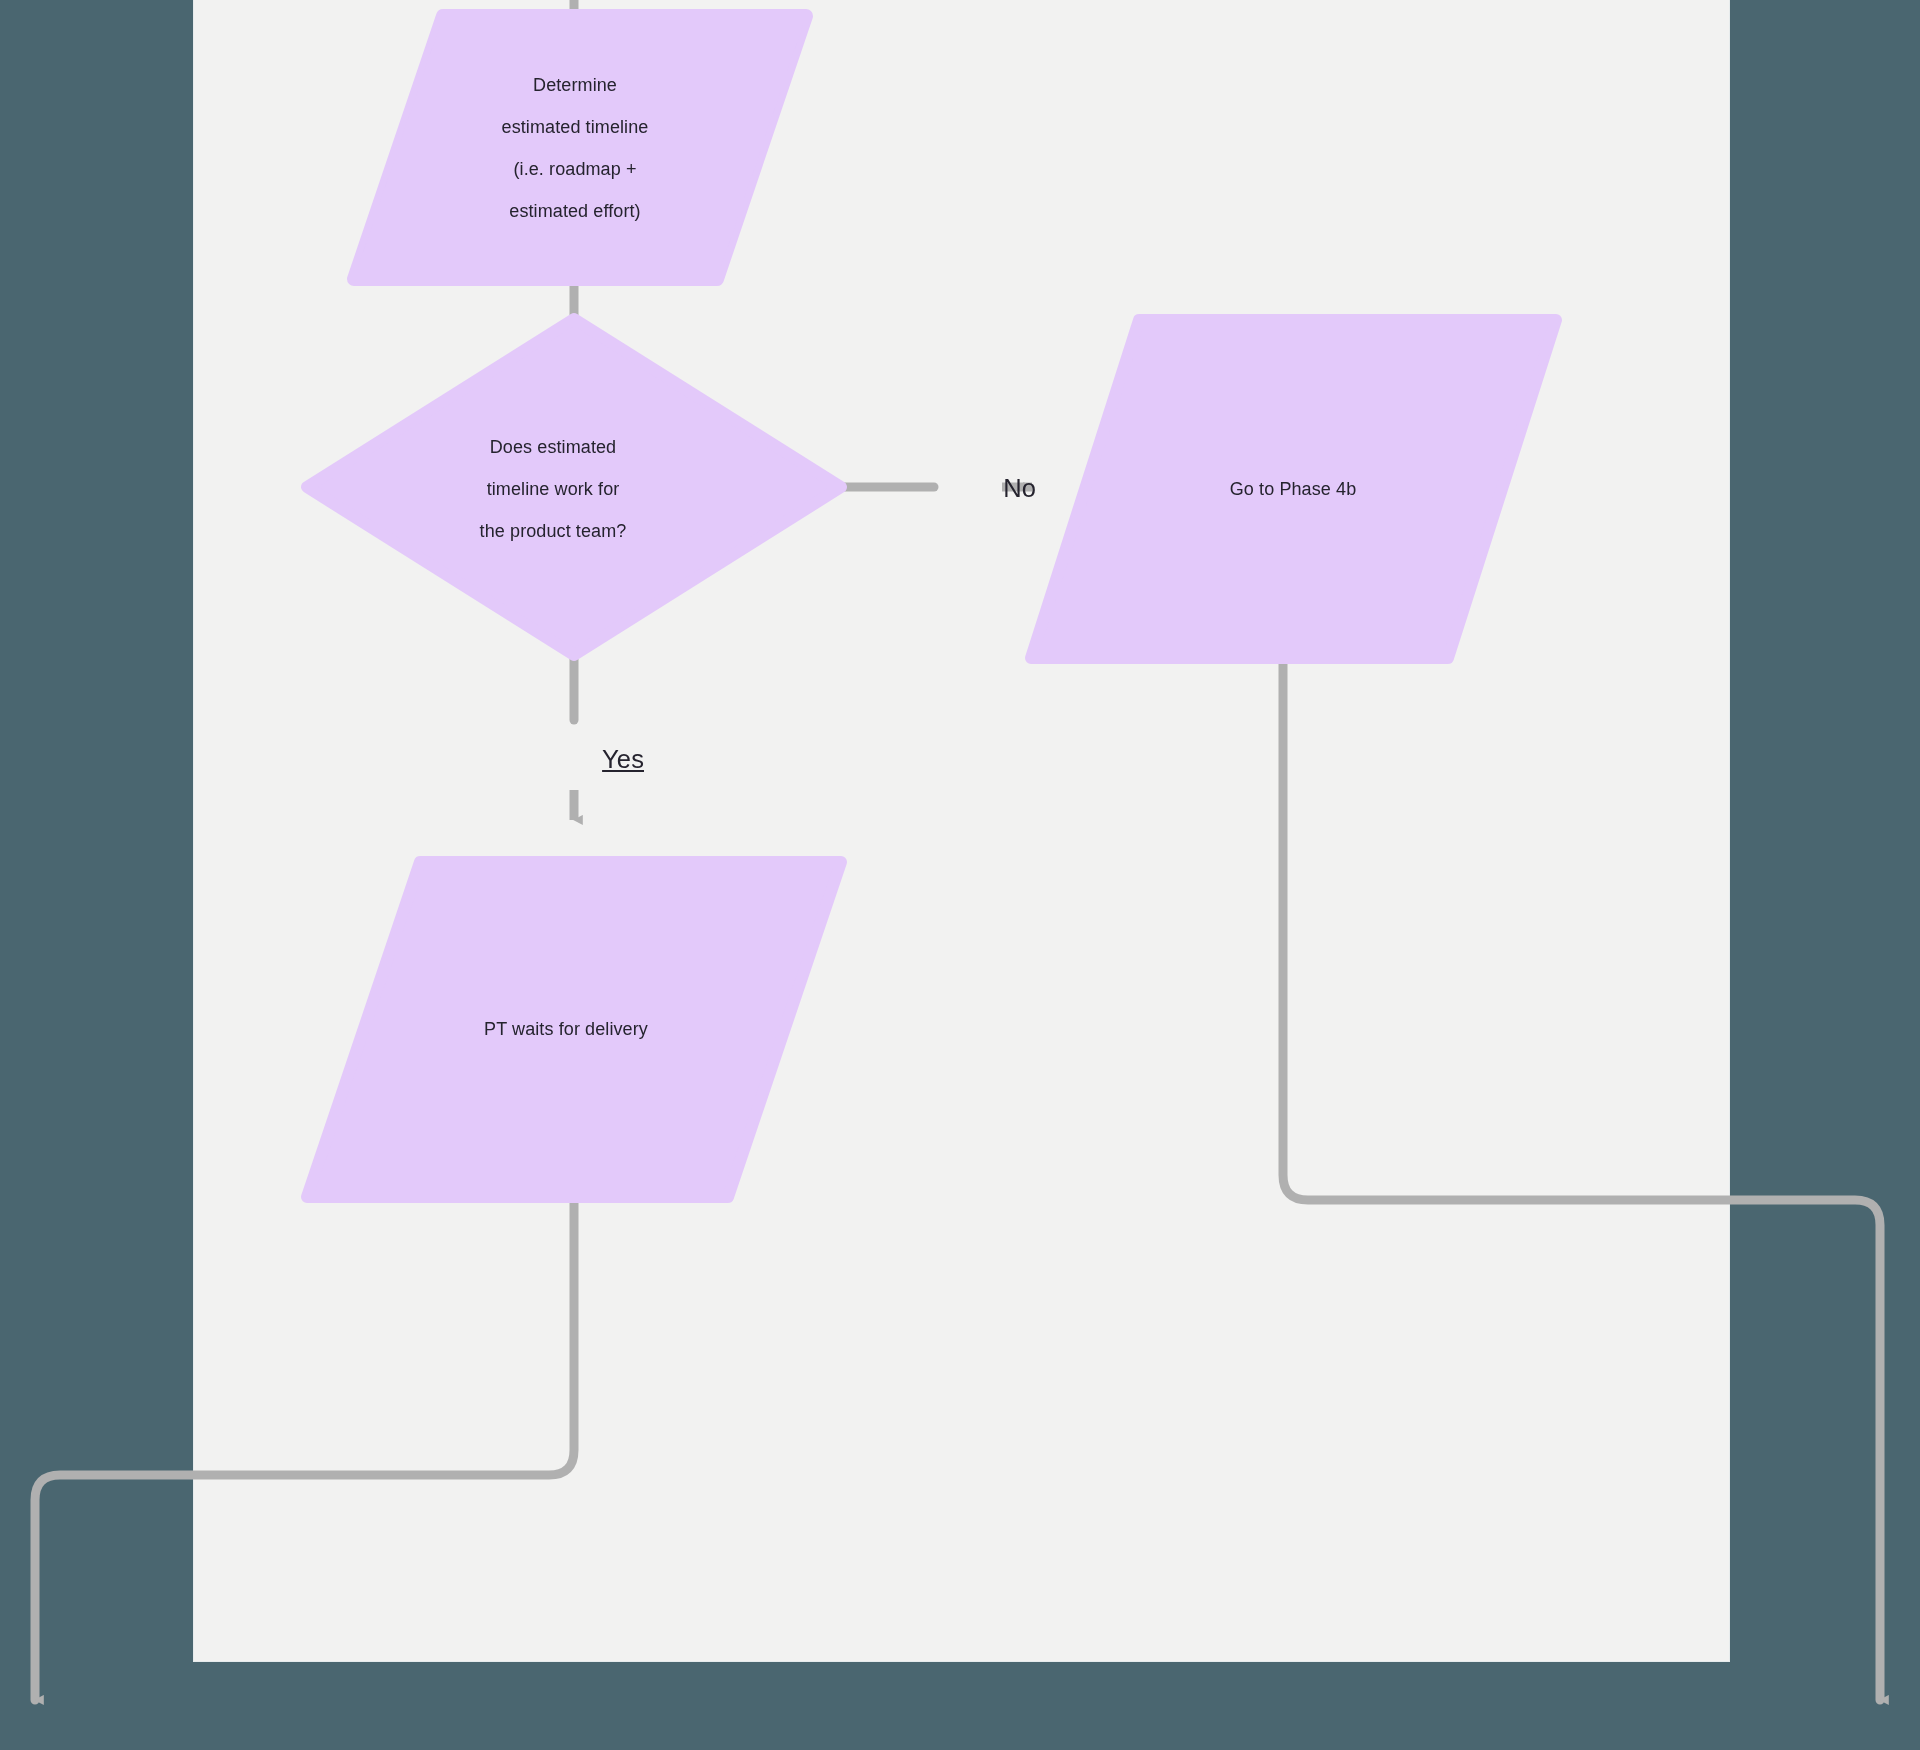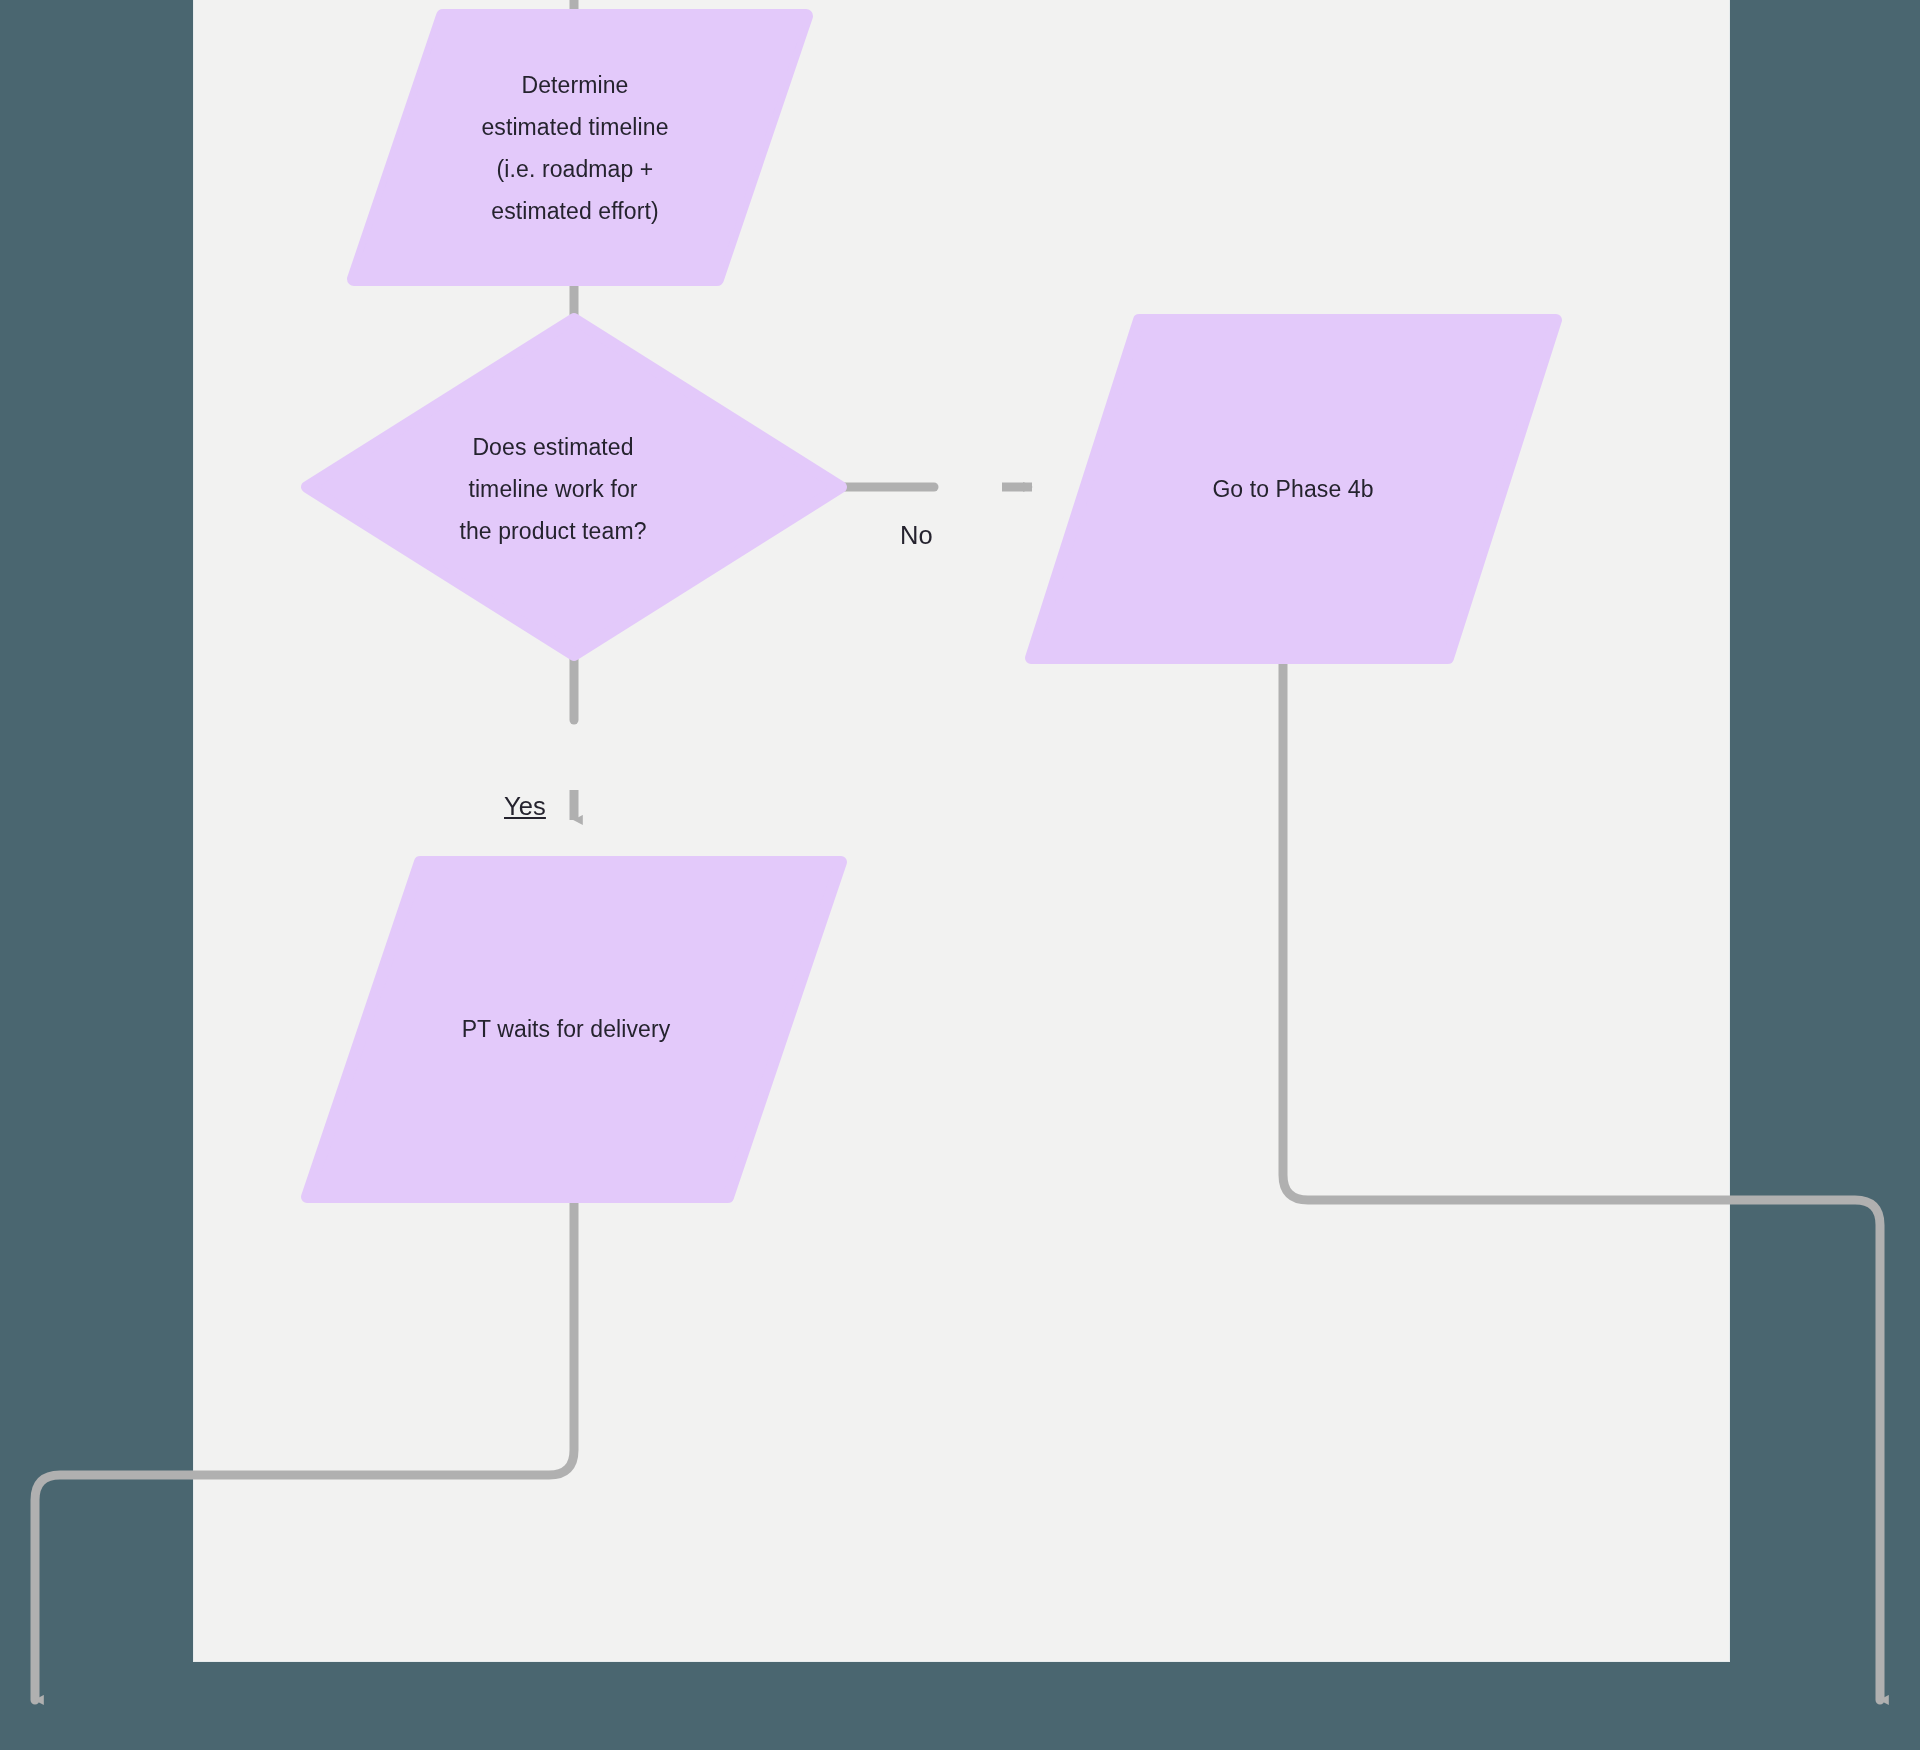--- a/index.html
+++ b/index.html
@@ -16,35 +16,34 @@
     left:193px;top:-10px;
     width:1537px;height:1672px;
     background:#f2f2f1;
     border:1px solid #e6ebec;
     box-sizing:border-box;
   }
   svg.layer{position:absolute;left:0;top:0;width:1920px;height:1750px;overflow:visible;}
   .node-label{
     position:absolute;
     color:#25232e;
-    font-size:23px;
+    font-size:18px;
     line-height:42px;
     text-align:center;
     white-space:pre-line;
     pointer-events:none;
     letter-spacing:0.1px;
   }
   .edge-label{
     position:absolute;
     color:#25232e;
     font-size:25.5px;
     line-height:30px;
-    text-align:left;
+    text-align:right;
     letter-spacing:0.1px;
-    margin-top:47px;
   }
 </style>
 </head>
 <body>
 
 <div id="stage">
 
   <div class="panel"></div>
 
   <svg class="layer" viewBox="0 0 1920 1750">

